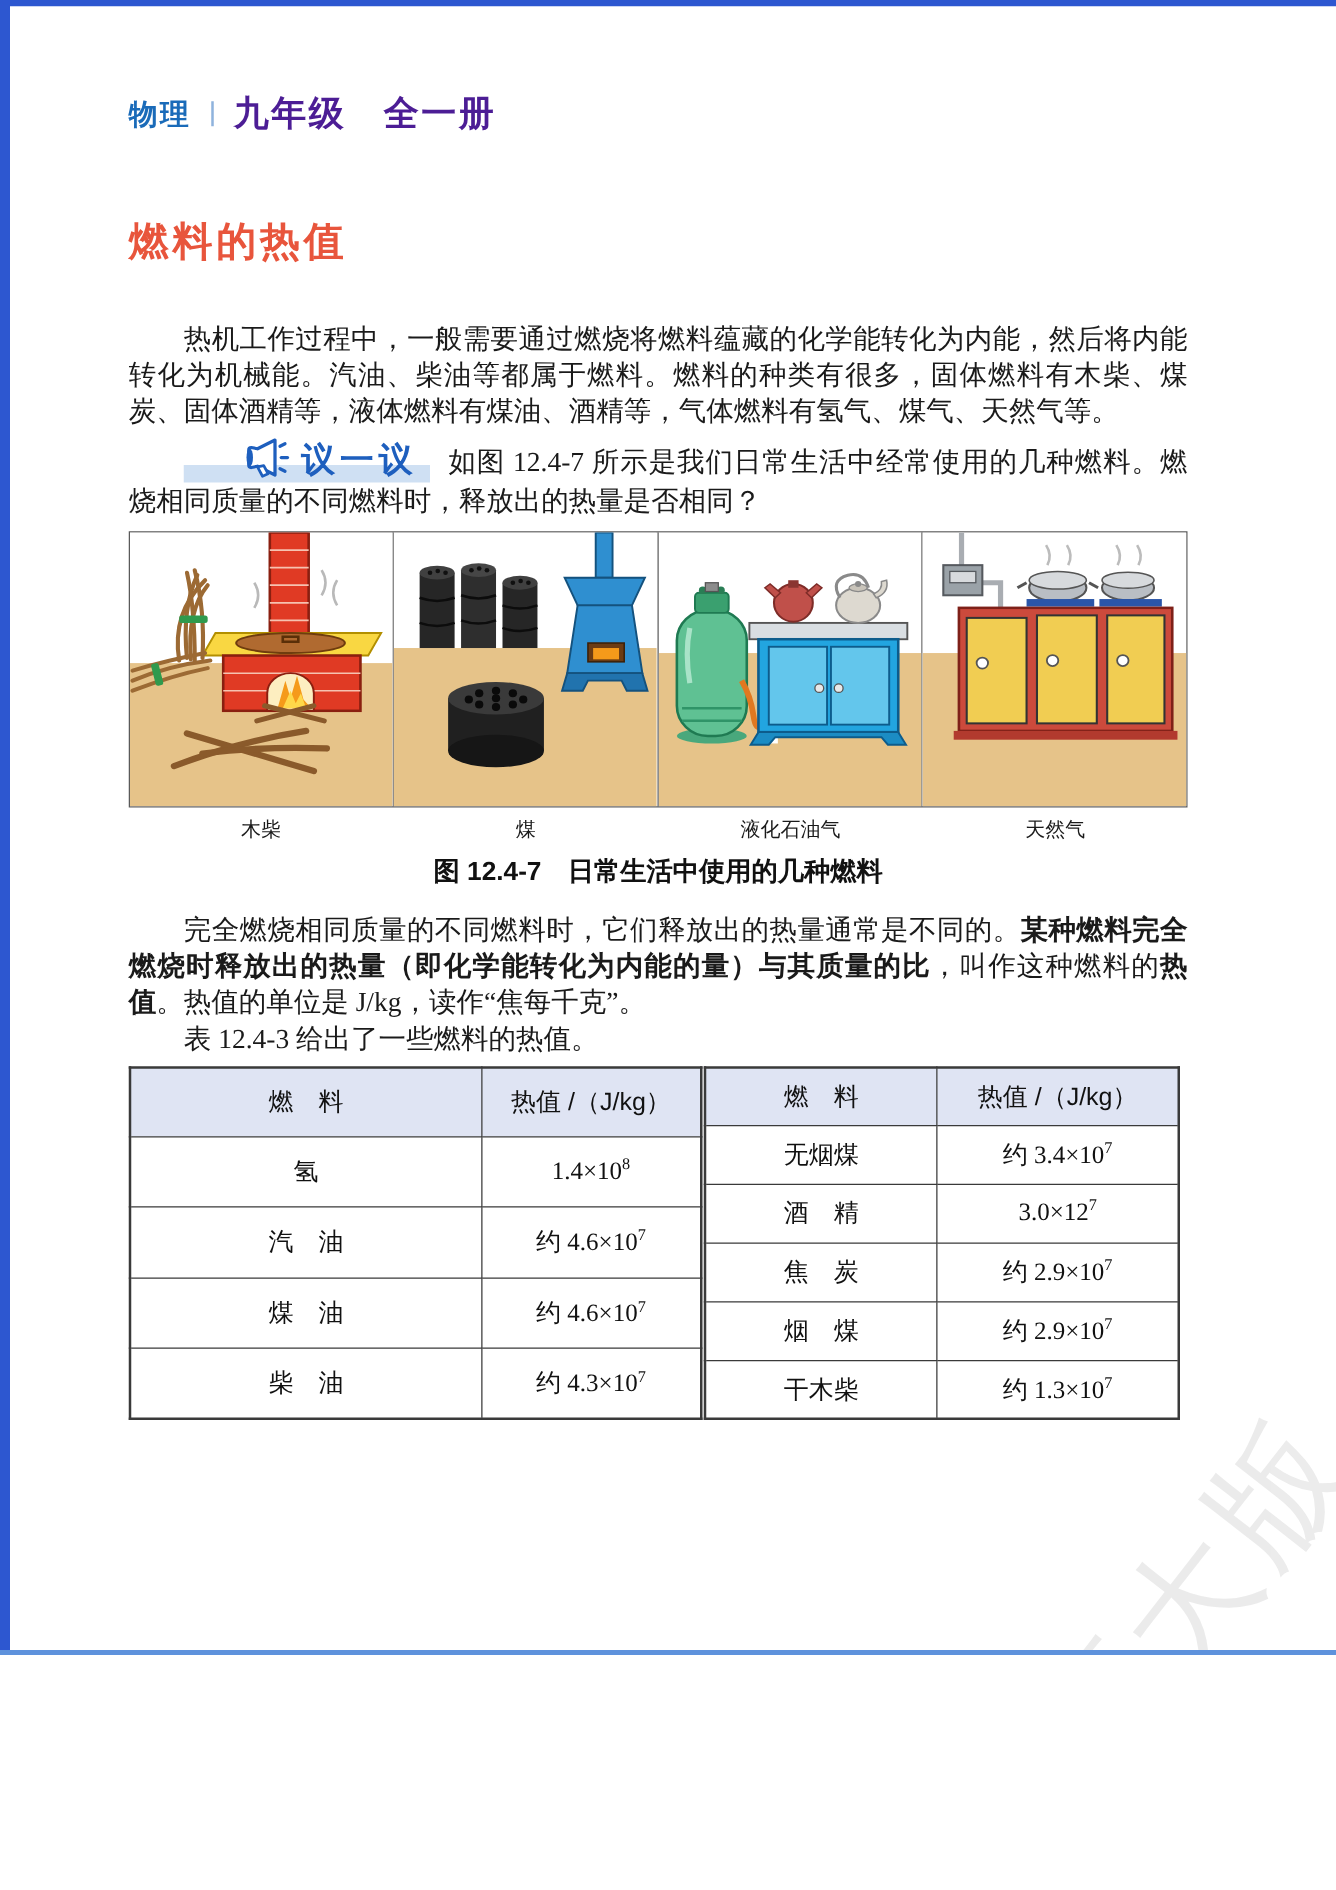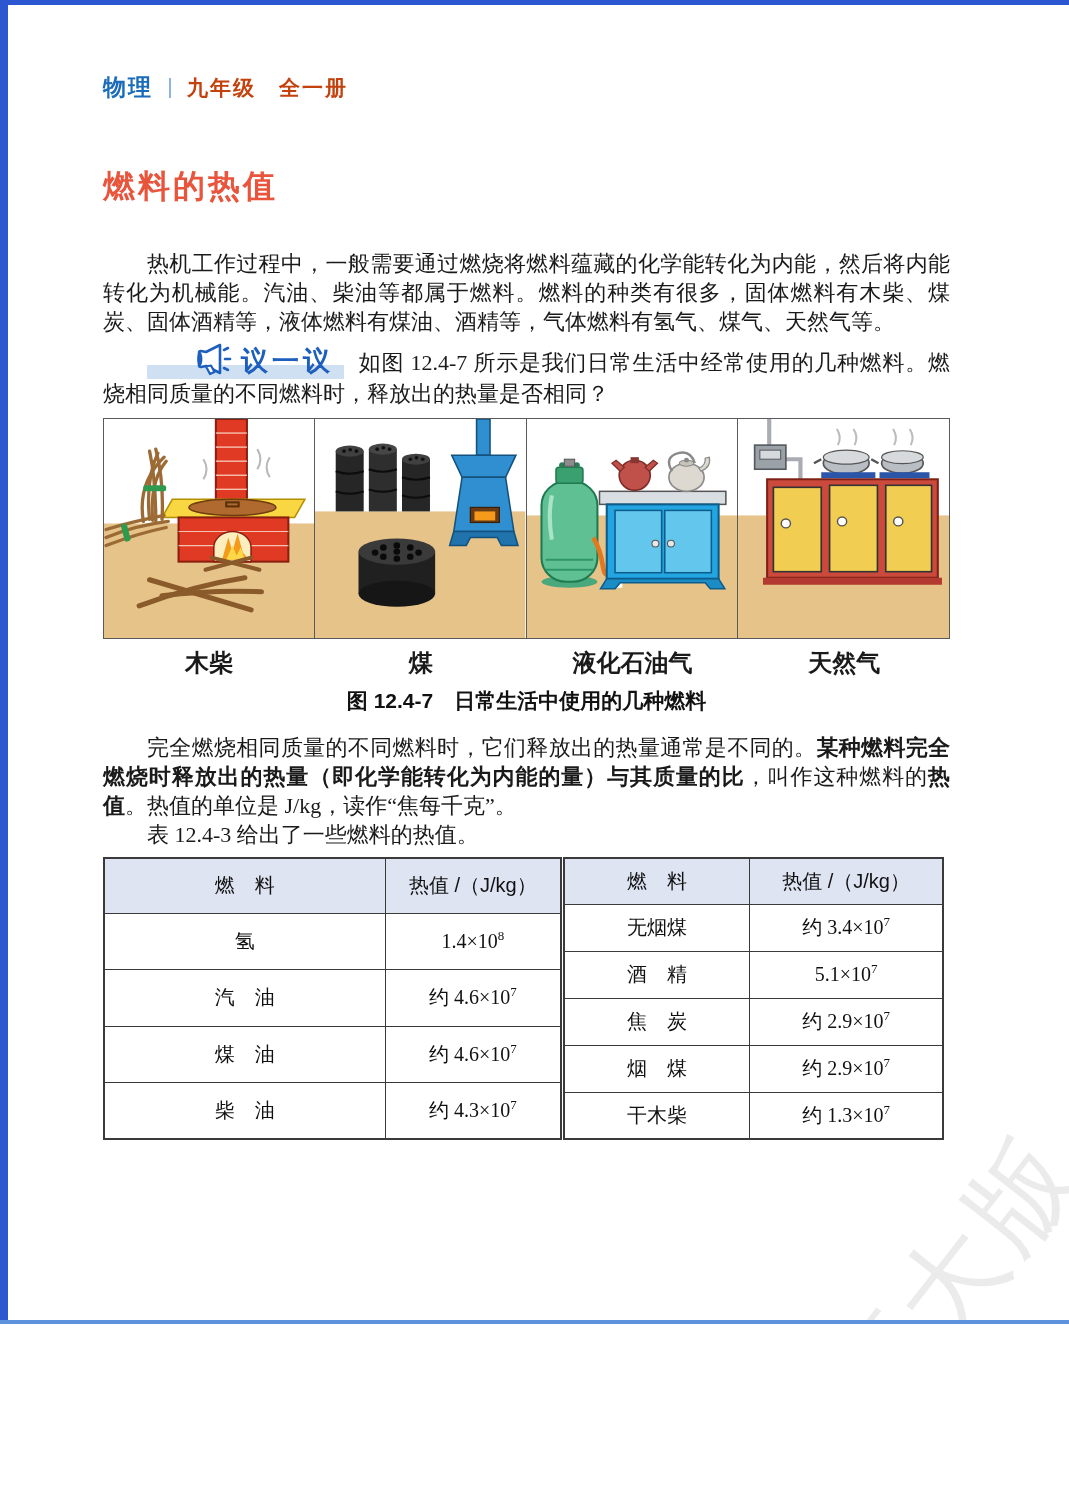--- a/index.html
+++ b/index.html
@@ -12,21 +12,21 @@
   .edge-top   { position:absolute; top:0; left:0; right:0; height:5px; background:#2d57d0; z-index:20; }
   .edge-left  { position:absolute; top:0; bottom:0; left:0; width:8px; background:#2d57d0; z-index:20; }
   .edge-bottom{ position:absolute; left:0; right:0; bottom:0; height:4px; background:#5e92dc; z-index:20; }
 
   .content { position:absolute; left:103px; right:119px; top:0; }
 
   
   .hdr { margin-top:72px; display:flex; align-items:center; font-family:"Liberation Sans","DejaVu Sans",sans-serif; }
   .hdr-subject { color:#1a6bb9; font-size:23px; font-weight:700; letter-spacing:2px; }
   .hdr-divider { width:2px; height:20px; background:#8fb3dd; margin:0 16px; }
-  .hdr-grade   { color:#c2410c; font-size:21px; font-weight:700; letter-spacing:2px; }
+  .hdr-grade   { color:#4c1d95; font-size:28px; font-weight:700; letter-spacing:2px; }
 
   
   .title { margin-top:62px; font-family:Liberation Mono, monospace;
            font-size:32px; font-weight:700; color:#e8553c; letter-spacing:3px; }
 
   
   .para { font-size:22px; line-height:29px; text-align:justify; color:#1a1a1a; }
   .indent { text-indent:2em; }
   .p1 { margin-top:40px; }
   .b { font-family:"Liberation Sans","DejaVu Sans",sans-serif; font-weight:700; }
@@ -40,21 +40,21 @@
   .discuss-label { font-family:"Liberation Sans","DejaVu Sans",sans-serif;
     color:#1e5fbe; font-weight:700; font-size:27px; letter-spacing:4px; }
 
   
   .figure { margin-top:10px; }
   .panels { display:grid; grid-template-columns:repeat(4,1fr); border:1px solid #5a5a5a; background:#fff; }
   .panel { border-right:1px solid #5a5a5a; }
   .panel:last-child { border-right:none; }
   .panel svg { display:block; width:100%; height:219px; }
   .panel-labels { display:grid; grid-template-columns:repeat(4,1fr); margin-top:8px; }
-  .panel-labels span { text-align:center; font-size:24px; color:#1a1a1a;font-weight:bold; }
+  .panel-labels span { text-align:center; font-size:16px; color:#1a1a1a; }
   .fig-caption { margin-top:8px; text-align:center; font-family:"Liberation Sans","DejaVu Sans",sans-serif;
                  font-weight:700; font-size:21px; color:#111; }
 
   .p2 { margin-top:18px; }
   .p3 { margin-top:0; }
 
   
   .table-title { margin-top:12px; text-align:center; font-family:"Liberation Sans","DejaVu Sans",sans-serif;
                  font-weight:700; font-size:21px; color:#111; }
   .fuel-table { margin-top:8px; display:flex; gap:1px; }
@@ -337,21 +337,21 @@
             <tr>
           <th>燃　料</th>
           <th>热值 /（J/kg）</th>
         </tr>
         <tr>
           <td>无烟煤</td>
           <td class="val"><span>约 3.4×10</span><sup>7</sup></td>
         </tr>
         <tr>
           <td>酒　精</td>
-          <td class="val"><span>5.1×10</span><sup>7</sup></td>
+          <td class="val"><span>3.0×12</span><sup>7</sup></td>
         </tr>
         <tr>
           <td>焦　炭</td>
           <td class="val"><span>约 2.9×10</span><sup>7</sup></td>
         </tr>
         <tr>
           <td>烟　煤</td>
           <td class="val"><span>约 2.9×10</span><sup>7</sup></td>
         </tr>
         <tr>

